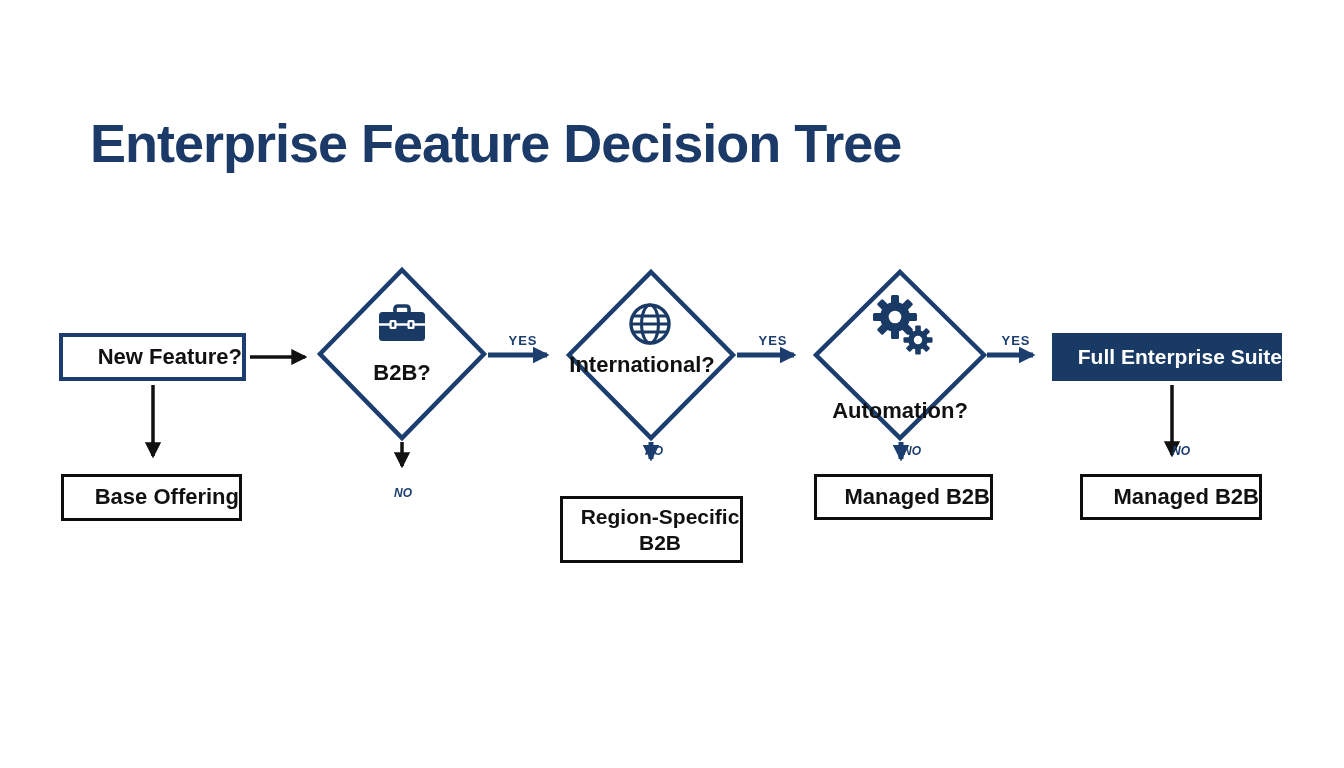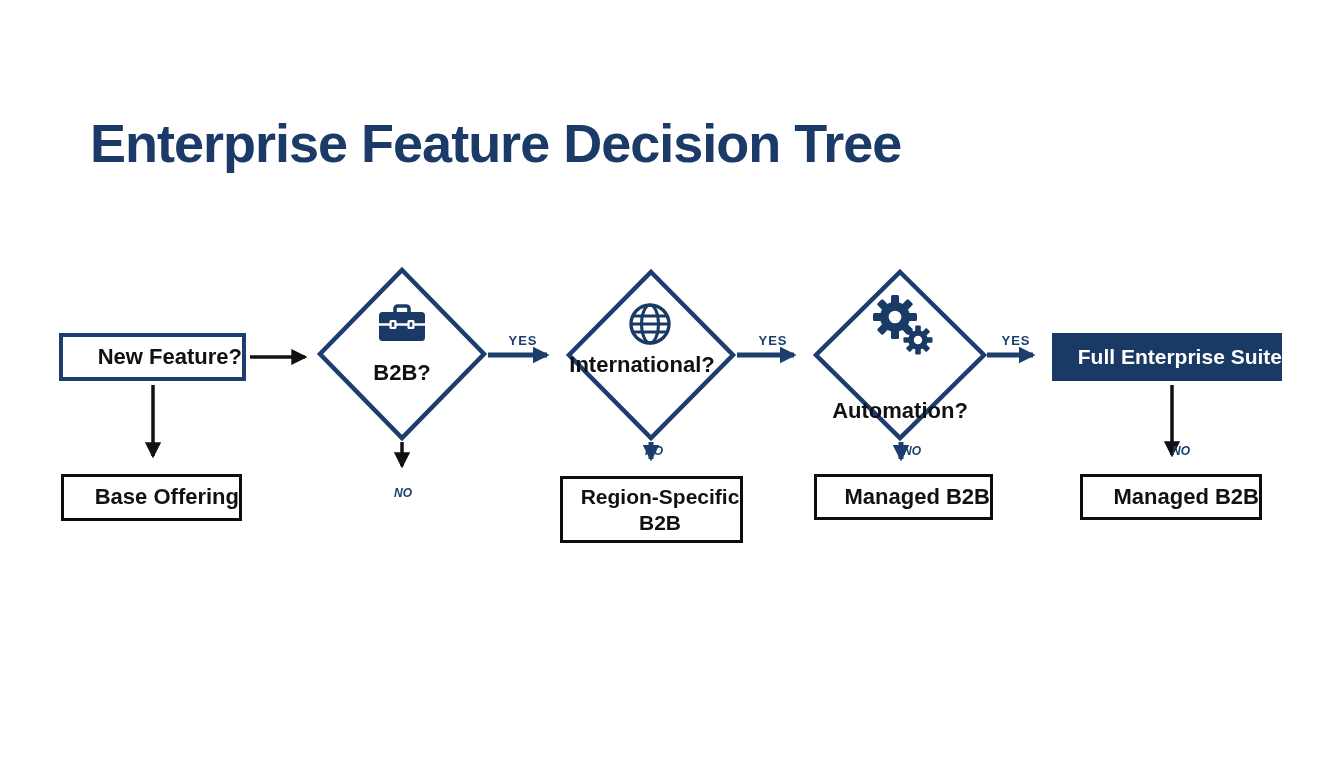--- a/index.html
+++ b/index.html
@@ -112,21 +112,21 @@
   </svg>
 
   <div class="node blue-border" style="left:59px;top:333px;width:187px;height:48px;">
     <span>New Feature?</span>
   </div>
 
   <div class="node black-border" style="left:61px;top:474px;width:181px;height:47px;">
     <span>Base Offering</span>
   </div>
 
-  <div class="node black-border" style="left:560px;top:476px;width:183px;height:67px;font-size:21px;">
+  <div class="node black-border" style="left:560px;top:496px;width:183px;height:67px;font-size:21px;">
     <span style="display:inline-block;width:160px;">Region-Specific B2B</span>
   </div>
 
   <div class="node black-border" style="left:814px;top:474px;width:179px;height:46px;">
     <span>Managed B2B</span>
   </div>
 
   <div class="node filled" style="left:1052px;top:333px;width:230px;height:48px;padding-left:25px;">
     <span>Full Enterprise Suite</span>
   </div>

